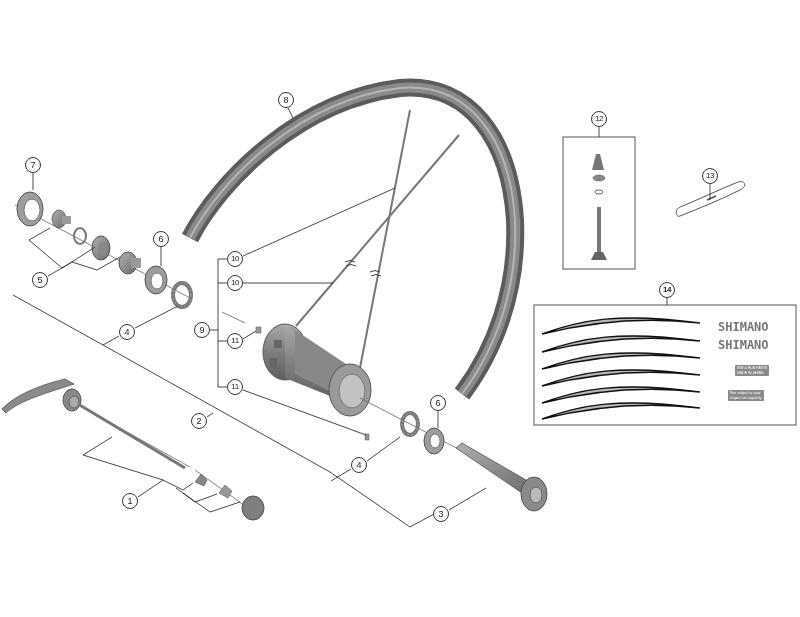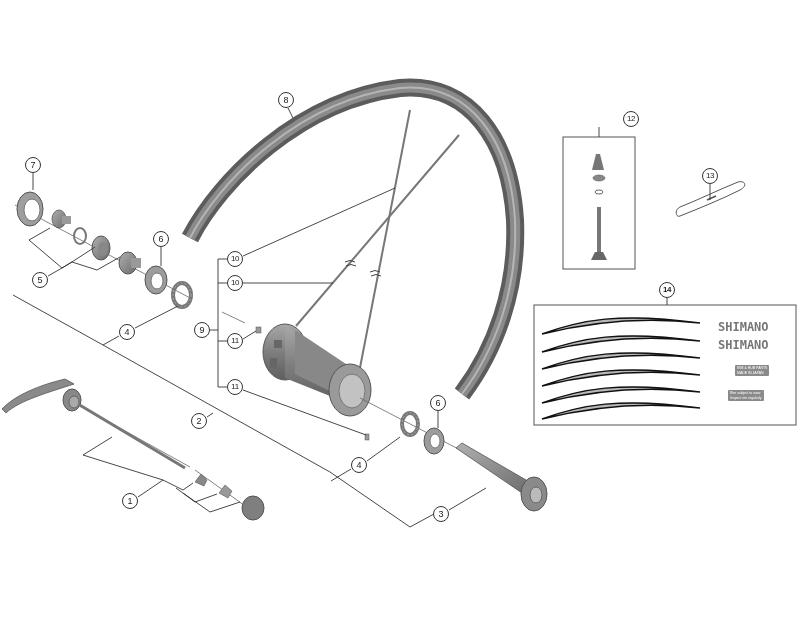--- a/index.html
+++ b/index.html
@@ -210,15 +210,15 @@
 <div class="callout" style="left:40px; top:280px;">5</div>
 <div class="callout" style="left:161px; top:239px;">6</div>
 <div class="callout" style="left:438px; top:403px;">6</div>
 <div class="callout" style="left:33px; top:165px;">7</div>
 <div class="callout" style="left:286px; top:100px;">8</div>
 <div class="callout" style="left:202px; top:330px;">9</div>
 <div class="callout wide" style="left:235px; top:259px;">10</div>
 <div class="callout wide" style="left:235px; top:283px;">10</div>
 <div class="callout wide" style="left:235px; top:341px;">11</div>
 <div class="callout wide" style="left:235px; top:387px;">11</div>
-<div class="callout wide" style="left:631px; top:119px;">12</div>
+<div class="callout wide" style="left:599px; top:119px;">12</div>
 <div class="callout wide" style="left:710px; top:176px;">13</div>
 <div class="callout wide" style="left:667px; top:290px;font-weight:bold;">14</div>
 
 </body></html>

